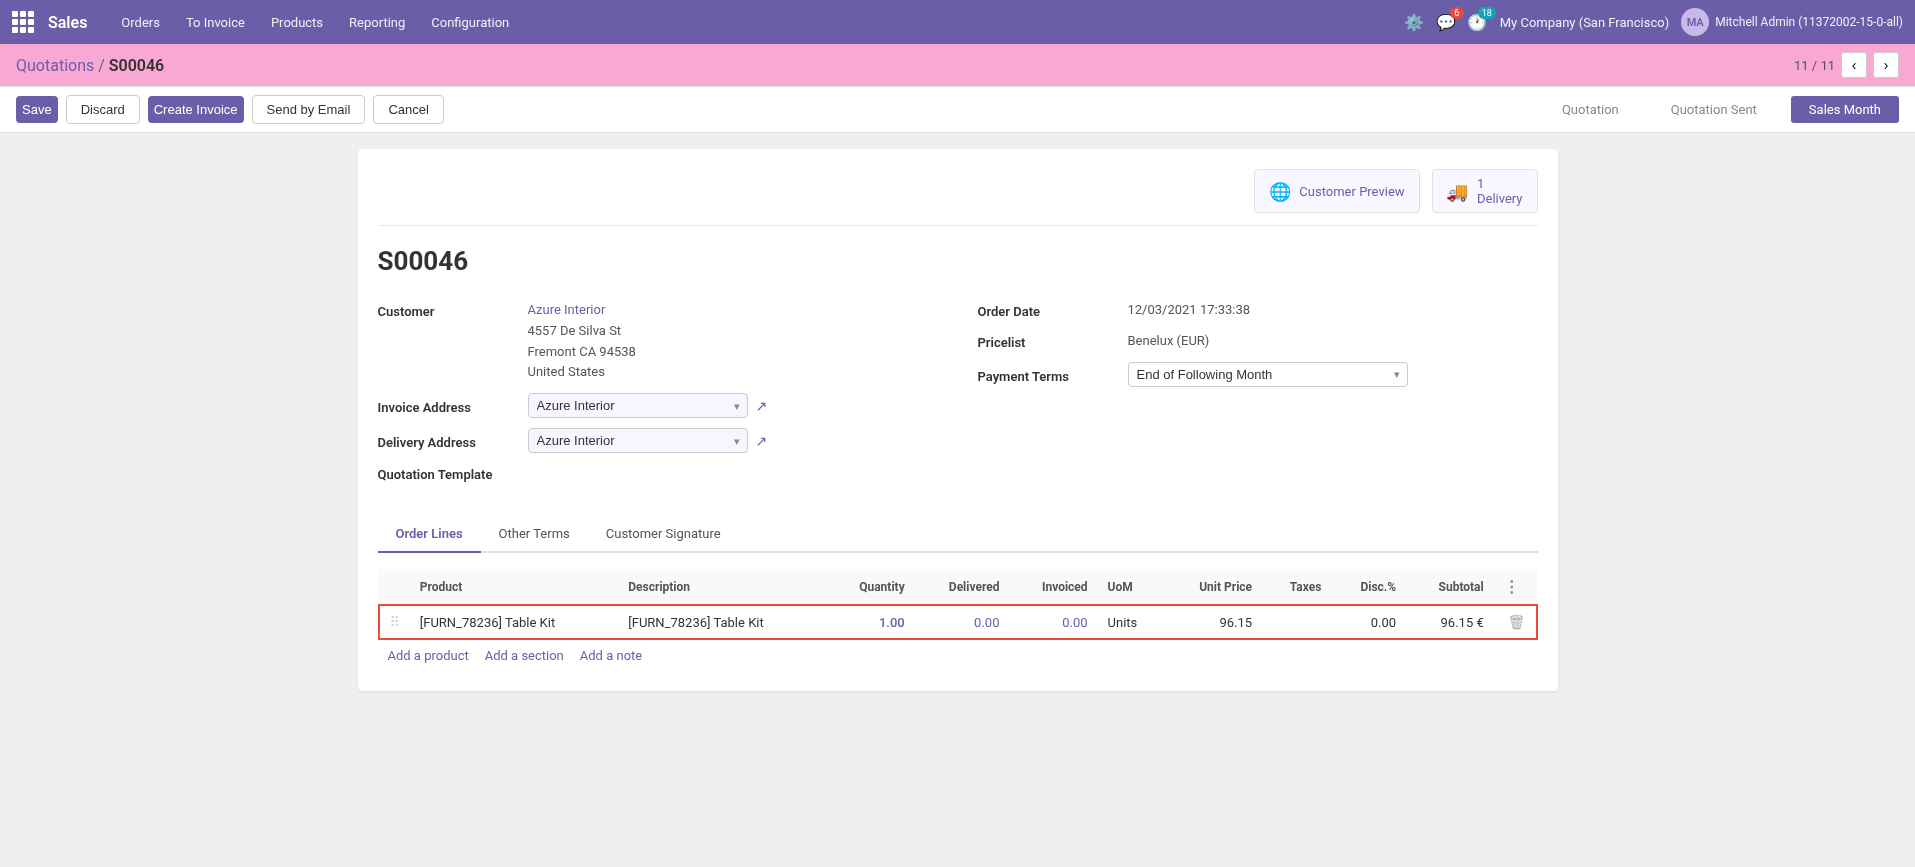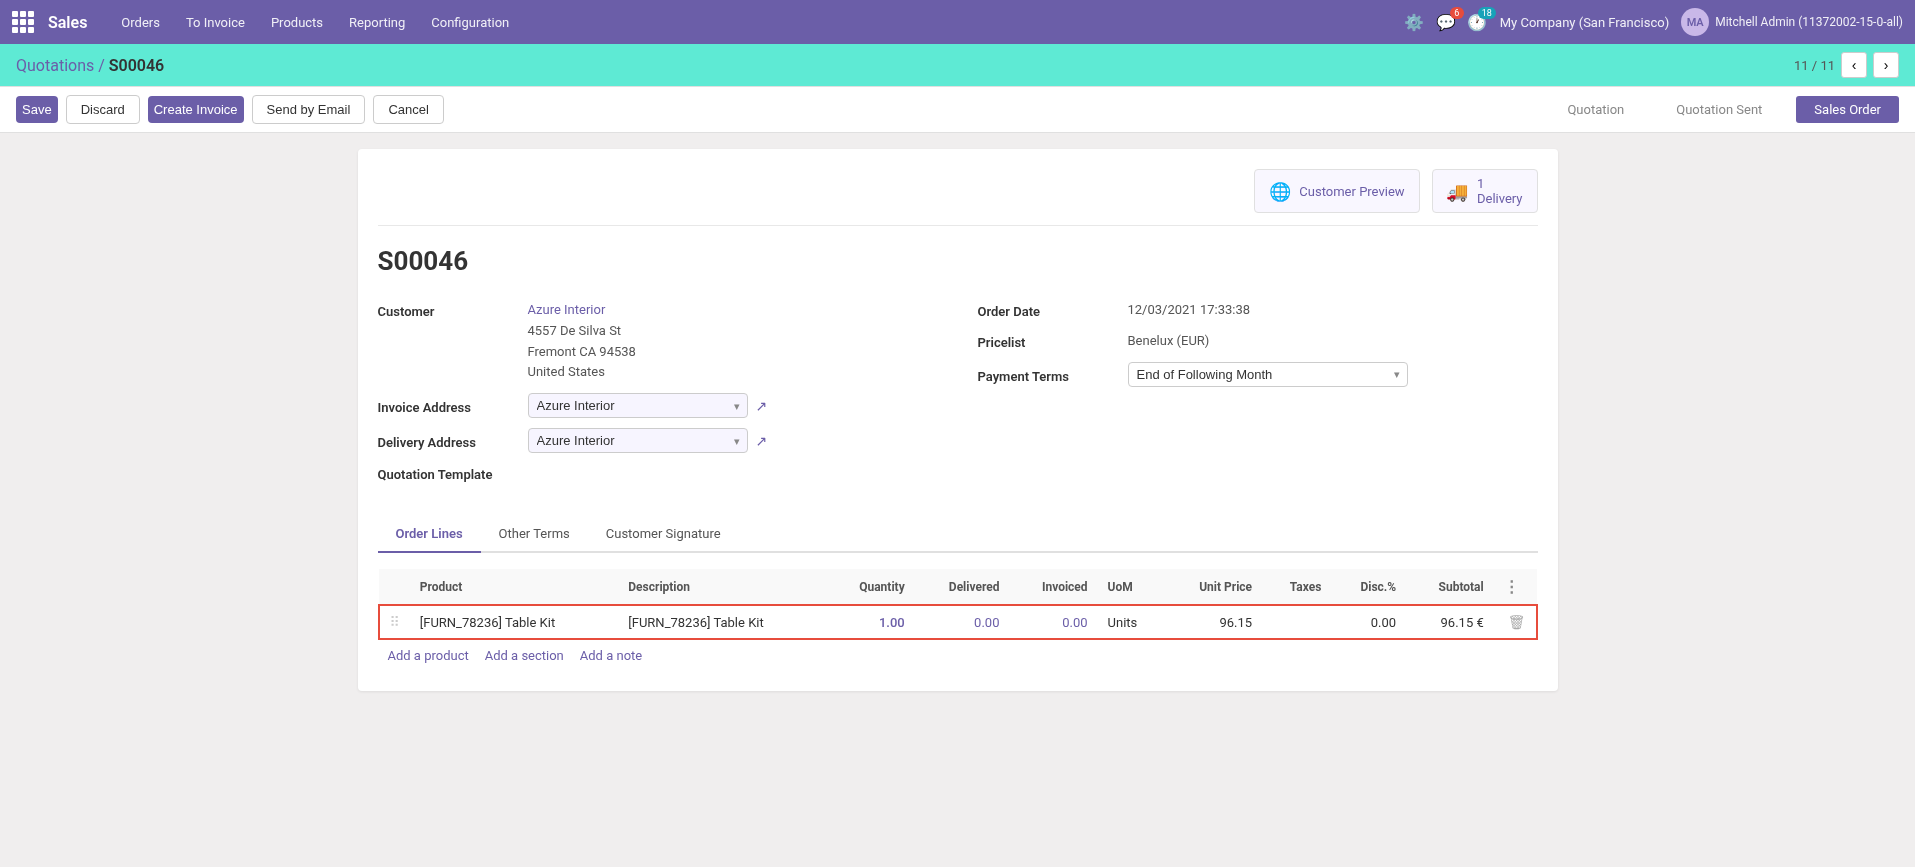--- a/index.html
+++ b/index.html
@@ -22,21 +22,21 @@
     .topnav .spacer { flex: 1; }
     .topnav .nav-right { display: flex; align-items: center; gap: 12px; }
     .topnav .icon-btn { color: #fff; cursor: pointer; font-size: 16px; position: relative; }
     .topnav .badge { position: absolute; top: -6px; right: -8px; background: #e74c3c; color: #fff; border-radius: 8px; font-size: 9px; padding: 1px 4px; min-width: 14px; text-align:center; }
     .topnav .badge.teal { background: #17a2b8; }
     .topnav .company-name { font-size: 13px; color: rgba(255,255,255,0.9); }
     .topnav .user-info { display: flex; align-items: center; gap: 6px; cursor: pointer; }
     .topnav .avatar { width: 28px; height: 28px; border-radius: 50%; background: #c9b8e8; display:flex; align-items:center; justify-content:center; font-size: 11px; color: #6b5ea8; font-weight: 600; overflow:hidden; }
 
     
-    .page-header { background: #5eead4; padding: 8px 16px; border-bottom: 1px solid #e0e0e0; display: flex; align-items: center; justify-content: space-between; gap: 33px; }
+    .page-header { background: #f9a8d4; padding: 8px 16px; border-bottom: 1px solid #e0e0e0; display: flex; align-items: center; justify-content: space-between; gap: 33px; }
     .breadcrumb { font-size: 16px; color: #555; }
     .breadcrumb span { color: #6b5ea8; }
     .pagination { display: flex; align-items: center; gap: 6px; color: #555; }
     .pagination .pg-btn { border: 1px solid #ccc; background: #fff; width: 26px; height: 26px; display:flex; align-items:center; justify-content:center; cursor: pointer; border-radius: 3px; font-size: 14px; }
 
     
     .action-bar { background: #fff; padding: 8px 16px; border-bottom: 1px solid #e0e0e0; display: flex; align-items: center; gap: 8px; justify-content: space-between; }
     .action-bar-left { display: flex; align-items: center; gap: 8px; }
     .btn-primary { background: #6b5ea8; color: #fff; border: none; padding: 6px 6px; border-radius: 4px; cursor: pointer; font-size: 13px; font-weight: 500; }
     .btn-secondary { background: #fff; color: #333; border: 1px solid #ccc; padding: 6px 14px; border-radius: 4px; cursor: pointer; font-size: 13px; }
@@ -156,21 +156,21 @@
   <div class="action-bar-left">
     <button class="btn-primary">Save</button>
     <button class="btn-secondary">Discard</button>
     <button class="btn-primary">Create Invoice</button>
     <button class="btn-secondary">Send by Email</button>
     <button class="btn-secondary">Cancel</button>
   </div>
   <div class="status-bar">
     <div class="status-item inactive">Quotation</div>
     <div class="status-item inactive">Quotation Sent</div>
-    <div class="status-item active">Sales Order</div>
+    <div class="status-item active">Sales Month</div>
   </div>
 </div>
 
 <div class="main">
   <div class="doc-card">
 
     <div class="smart-buttons">
       <div class="smart-btn">
         <span class="smart-btn-icon">🌐</span>
         <span>Customer Preview</span>

